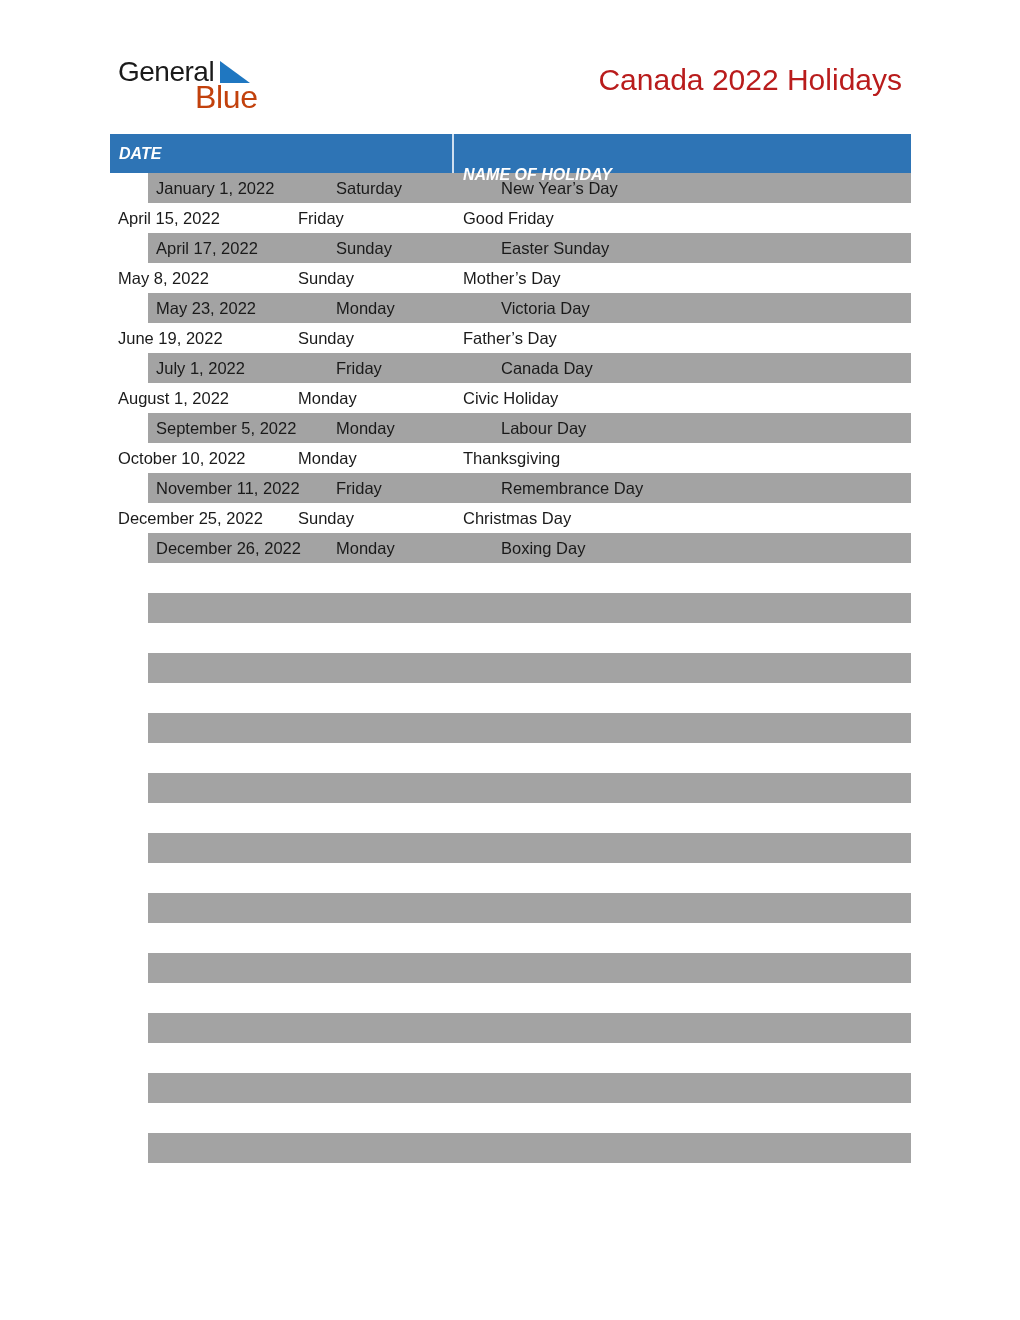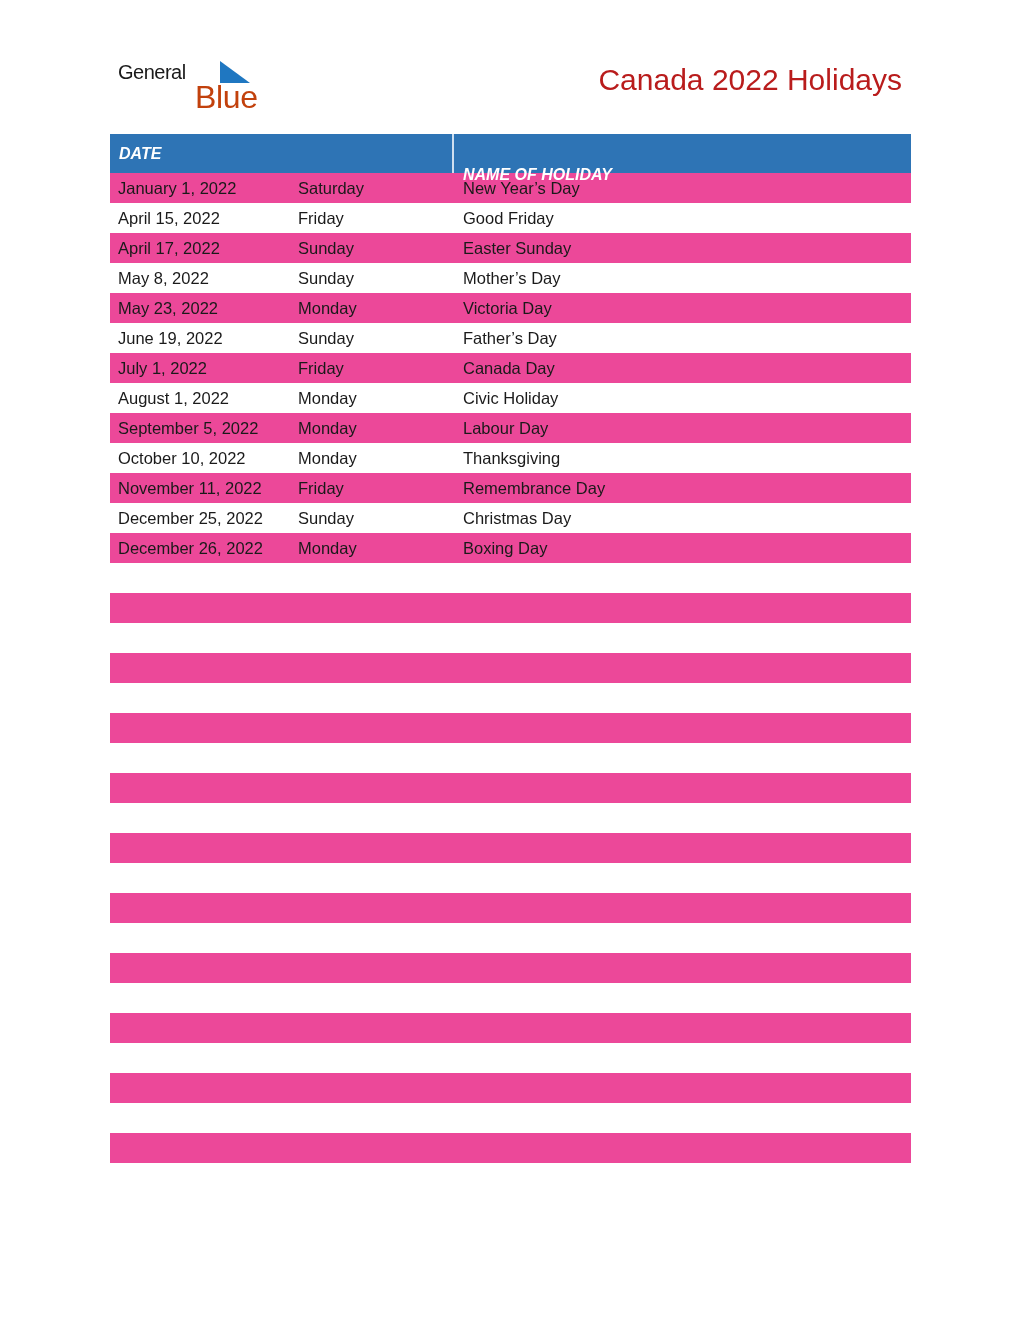--- a/index.html
+++ b/index.html
@@ -1,30 +1,30 @@
 <!DOCTYPE html>
 <html><head>
   <meta charset="utf-8">
   <style>
     html, body { margin: 0; padding: 0; background: #ffffff; }
     body { width: 1020px; height: 1320px; position: relative; overflow: hidden;
            font-family: "Liberation Sans", "DejaVu Sans", sans-serif; color: #111; }
     .logo { position: absolute; left: 118px; top: 56px; width: 140px; height: 56px; }
-    .logo-general { position: absolute; left: 0; top: 0; font-size: 20px; letter-spacing: -0.5px; color: #1a1a1a; line-height: 32px; }
+    .logo-general { position: absolute; left: 0; top: 0; font-size: 28px; letter-spacing: -0.5px; color: #1a1a1a; line-height: 32px; }
     .logo-blue { position: absolute; left: 77px; top: 25px; font-size: 32px; color: #c2410c; line-height: 32px; letter-spacing: -0.3px; }
     .logo-tri { position: absolute; left: 102px; top: 5px; width: 0; height: 0;
                 border-bottom: 22px solid #1f77c1; border-right: 30px solid transparent; }
     .title { position: absolute; right: 118px; top: 60px; font-size: 30px; color: #b91c1c; line-height: 40px; }
     .table { position: absolute; left: 110px; top: 134px; width: 801px; }
     .thead { display: flex; height: 39px; background: #2e74b5; color: #fff; font-weight: bold; font-size: 16px; }
     .th { display: flex; align-items: center; padding-left: 9px; box-sizing: border-box; font-style: italic; }
     .th-date { width: 344px; border-right: 2px solid #cfdff0; }
     .th-name { flex: 1; margin-top: 41px; }
     .row { display: flex; height: 30px; align-items: center; font-size: 16.5px; color: #1a1a1a; }
-    .row.shade { background: #ec4899; }
+    .row.shade { background: #a3a3a3; margin-left: 38px; }
     .cell { box-sizing: border-box; white-space: nowrap; }
     .c-date { width: 188px; padding-left: 8px; }
     .c-day { width: 165px; }
     .c-name { flex: 1; }
   </style>
 </head>
 <body>
 
 <div class="logo">
   <span class="logo-general">General</span>

